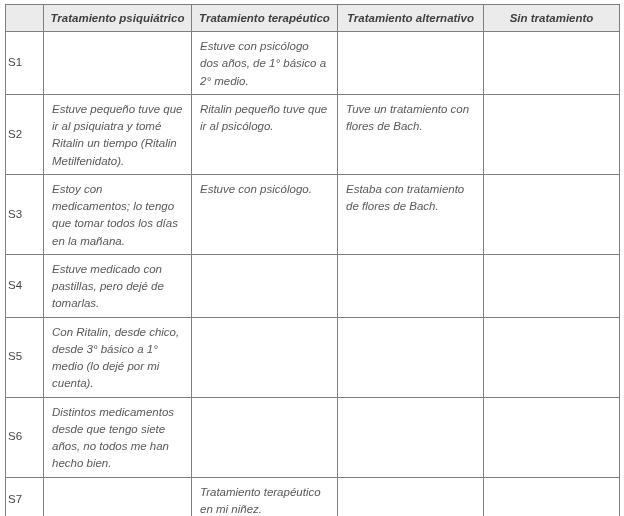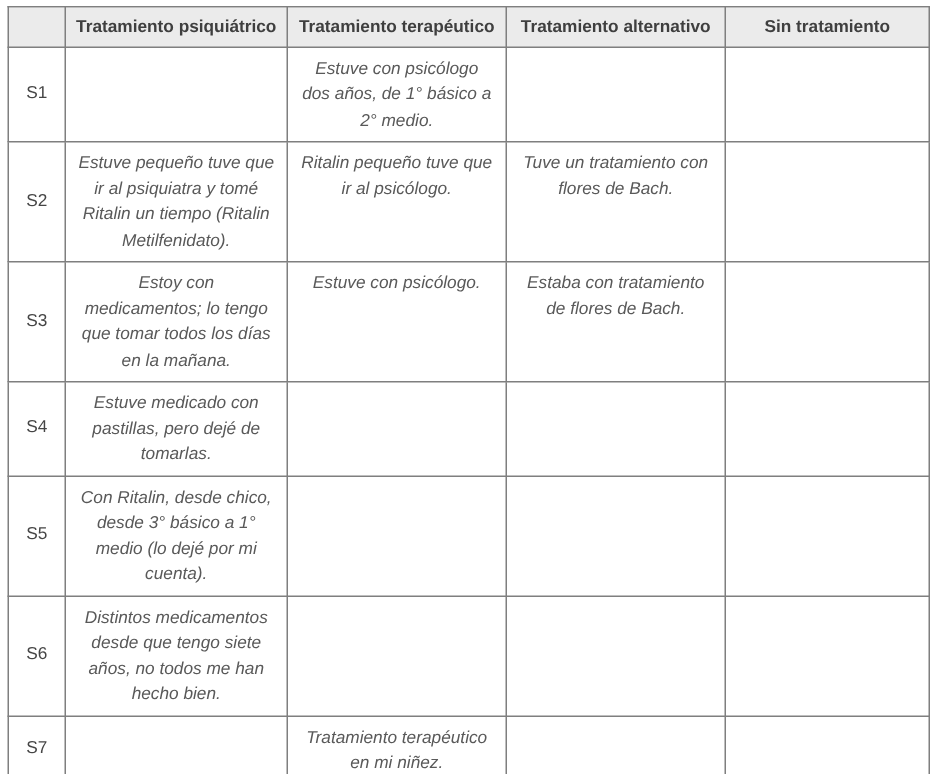--- a/index.html
+++ b/index.html
@@ -18,36 +18,37 @@
     border-collapse: collapse;
     table-layout: fixed;
     width: 614px;
     border: 1px solid #7f7f7f;
   }
   table.treatment-table th,
   table.treatment-table td {
     border: 1px solid #7f7f7f;
     box-sizing: border-box;
     overflow: hidden;
+    font-style: italic;
   }
   table.treatment-table th {
     background: #ebebeb;
     color: #3f3f3f;
     font-size: 11.5px;
     font-weight: bold;
     text-align: center;
     padding: 7px 3px;
     height: 27px;
   }
   table.treatment-table td {
     color: #595959;
     font-size: 11.5px;
     font-style: italic;
     vertical-align: top;
-    text-align: center;
+    text-align: left;
     padding: 6px 8px 4px 8px;
     line-height: 1.5;
   }
   table.treatment-table td.row-label {
     font-style: normal;
     vertical-align: middle;
     color: #454545;
     padding: 2px;
   }
   

